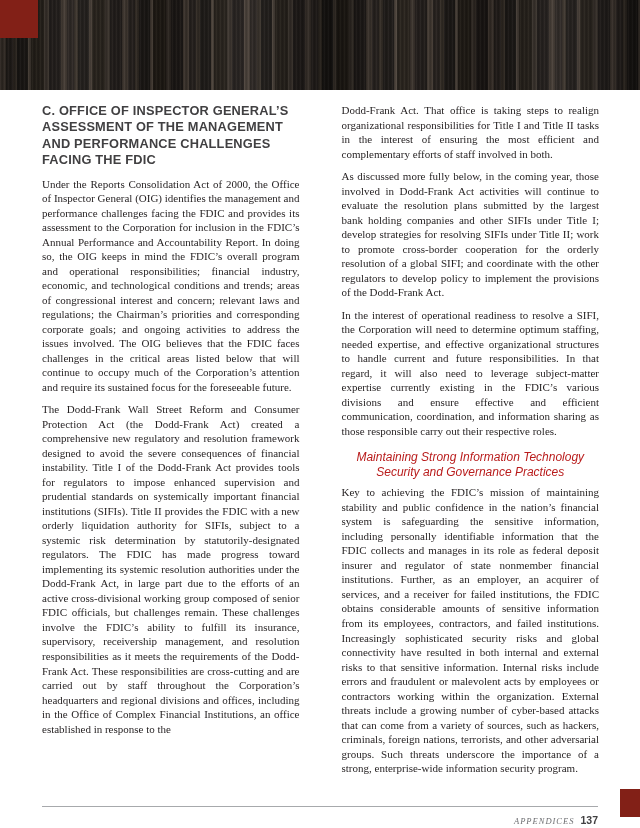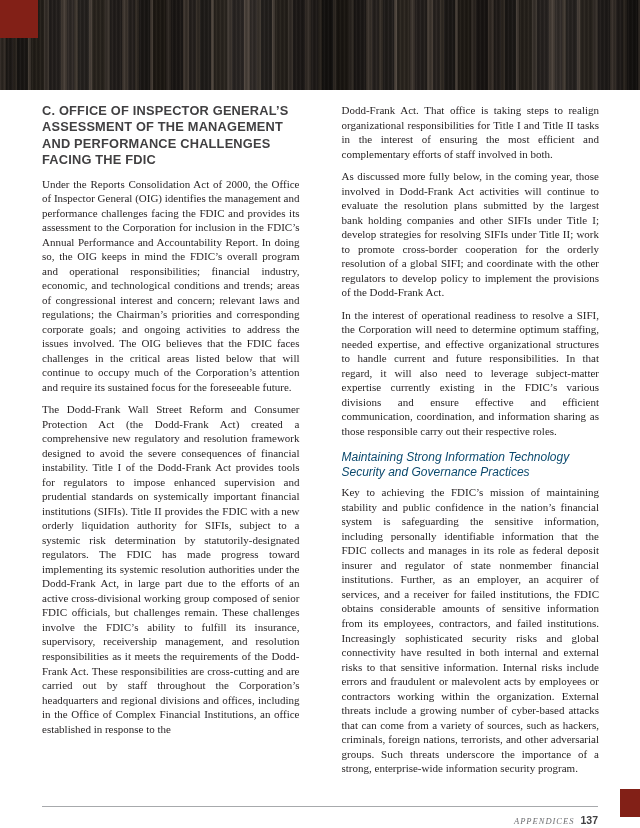--- a/index.html
+++ b/index.html
@@ -129,21 +129,21 @@
     <div class="col left">
       <h1 class="section-heading">C. OFFICE OF INSPECTOR GENERAL’S ASSESSMENT OF THE MANAGEMENT AND PERFORMANCE CHALLENGES FACING THE FDIC</h1>
       <p class="body-para">Under the Reports Consolidation Act of 2000, the Office of Inspector General (OIG) identifies the management and performance challenges facing the FDIC and provides its assessment to the Corporation for inclusion in the FDIC’s Annual Performance and Accountability Report. In doing so, the OIG keeps in mind the FDIC’s overall program and operational responsibilities; financial industry, economic, and technological conditions and trends; areas of congressional interest and concern; relevant laws and regulations; the Chairman’s priorities and corresponding corporate goals; and ongoing activities to address the issues involved.  The OIG believes that the FDIC faces challenges in the critical areas listed below that will continue to occupy much of the Corporation’s attention and require its sustained focus for the foreseeable future.</p>
       <p class="body-para last">The Dodd-Frank Wall Street Reform and Consumer Protection Act (the Dodd-Frank Act) created a comprehensive new regulatory and resolution framework designed to avoid the severe consequences of financial instability.  Title I of the Dodd-Frank Act provides tools for regulators to impose enhanced supervision and prudential standards on systemically important financial institutions (SIFIs).  Title II provides the FDIC with a new orderly liquidation authority for SIFIs, subject to a systemic risk determination by statutorily-designated regulators.  The FDIC has made progress toward implementing its systemic resolution authorities under the Dodd-Frank Act, in large part due to the efforts of an active cross-divisional working group composed of senior FDIC officials, but challenges remain.  These challenges involve the FDIC’s ability to fulfill its insurance, supervisory, receivership management, and resolution responsibilities as it meets the requirements of the Dodd-Frank Act.  These responsibilities are cross-cutting and are carried out by staff throughout the Corporation’s headquarters and regional divisions and offices, including in the Office of Complex Financial Institutions, an office established in response to the</p>
     </div>
 
     <div class="col right">
       <p class="body-para">Dodd-Frank Act.  That office is taking steps to realign organizational responsibilities for Title I and Title II tasks in the interest of ensuring the most efficient and complementary efforts of staff involved in both.</p>
       <p class="body-para">As discussed more fully below, in the coming year, those involved in Dodd-Frank Act activities will continue to evaluate the resolution plans submitted by the largest bank holding companies and other SIFIs under Title I; develop strategies for resolving SIFIs under Title II; work to promote cross-border cooperation for the orderly resolution of a global SIFI; and coordinate with the other regulators to develop policy to implement the provisions of the Dodd-Frank Act.</p>
       <p class="body-para">In the interest of operational readiness to resolve a SIFI, the Corporation will need to determine optimum staffing, needed expertise, and effective organizational structures to handle current and future responsibilities.  In that regard, it will also need to leverage subject-matter expertise currently existing in the FDIC’s various divisions and ensure effective and efficient communication, coordination, and information sharing as those responsible carry out their respective roles.</p>
-      <h2 class="subheading subheading-color" style="color: #0c4a6e;">Maintaining Strong Information Technology Security and Governance Practices</h2>
+      <h2 class="subheading subheading-color" style="color: #b91c1c; text-align: center;">Maintaining Strong Information Technology Security and Governance Practices</h2>
       <p class="body-para last">Key to achieving the FDIC’s mission of maintaining stability and public confidence in the nation’s financial system is safeguarding the sensitive information, including personally identifiable information that the FDIC collects and manages in its role as federal deposit insurer and regulator of state nonmember financial institutions.  Further, as an employer, an acquirer of services, and a receiver for failed institutions, the FDIC obtains considerable amounts of sensitive information from its employees, contractors, and failed institutions.  Increasingly sophisticated security risks and global connectivity have resulted in both internal and external risks to that sensitive information.  Internal risks include errors and fraudulent or malevolent acts by employees or contractors working within the organization.  External threats include a growing number of cyber-based attacks that can come from a variety of sources, such as hackers, criminals, foreign nations, terrorists, and other adversarial groups.  Such threats underscore the importance of a strong, enterprise-wide information security program.</p>
     </div>
   </div>
 
   <div class="footer-rule"></div>
 
   <div class="footer">
     <span class="appendices">APPENDICES</span><span class="pagenum">137</span>
   </div>
 

